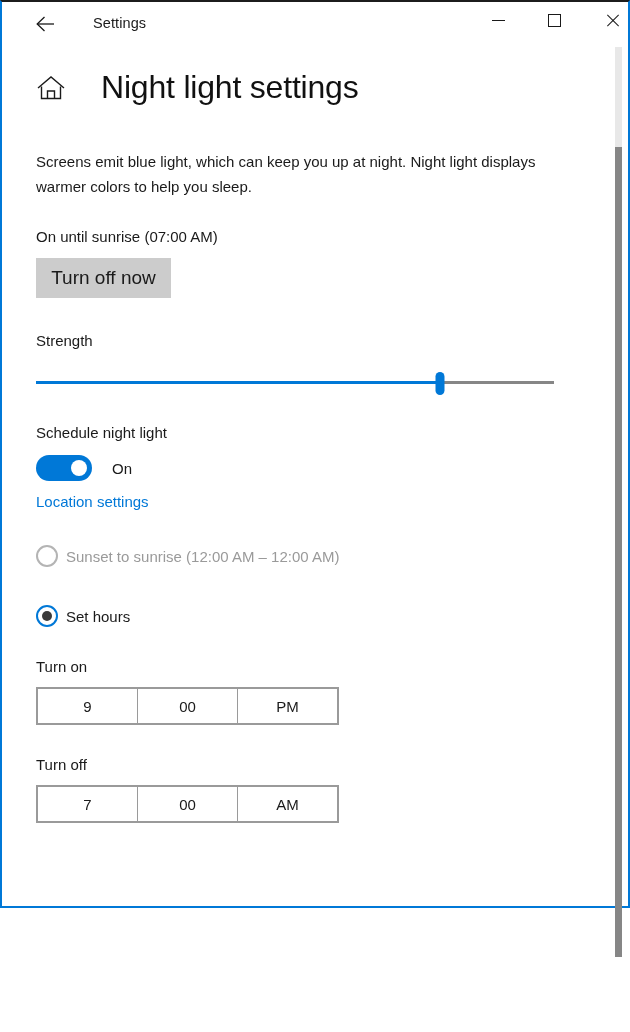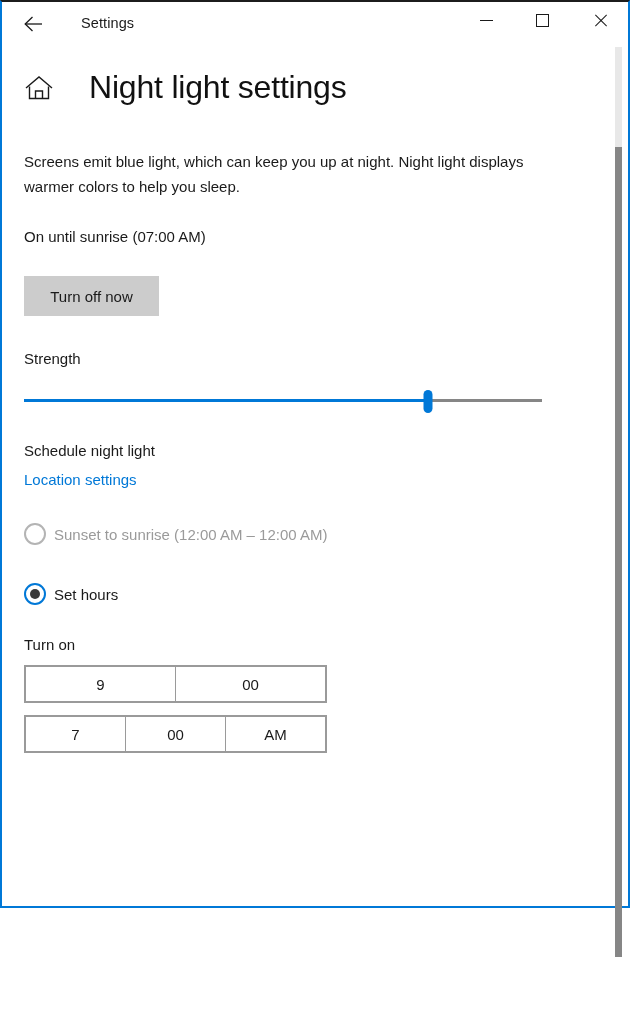--- a/index.html
+++ b/index.html
@@ -14,20 +14,21 @@
 
   #window {
     position: relative;
     width: 630px;
     height: 908px;
     background: #ffffff;
     border-left: 2px solid #0078d7;
     border-right: 2px solid #0078d7;
     border-bottom: 2px solid #0078d7;
     border-top: 2px solid #1c1c1c;
+    padding-left: 12px;
   }
 
   
   #titlebar {
     position: relative;
     height: 45px;
     width: 100%;
     background: #ffffff;
     flex: none;
   }
@@ -133,27 +134,27 @@
     max-width: 525px;
   }
 
   #status-text {
     margin-top: 29px;
     font-size: 15px;
     color: #1a1a1a;
   }
 
   #turn-off-now-button {
-    margin-top: 31px;
+    margin-top: 13px;
     width: 135px;
     height: 40px;
     background: #cccccc;
     border: none;
     font-family: "Liberation Sans", sans-serif;
-    font-size: 15px;
+    font-size: 19px;
     color: #1a1a1a;
     cursor: pointer;
     display: block;
   }
 
   
   #strength-label {
     margin-top: 34px;
     font-size: 15px;
     color: #1a1a1a;
@@ -391,39 +392,47 @@
     <div id="strength-slider">
       <div id="slider-track-inactive"></div>
       <div id="slider-track-active" style="width: 404.04px;"></div>
       <div id="slider-thumb" style="left: 404.04px;"></div>
     </div>
 
     
 
     <div id="schedule-toggle-label">Schedule night light</div>
 
+    <div id="toggle-row">
+      <button id="schedule-toggle">
+        <span class="knob"></span>
+      </button>
+      <span id="toggle-state-label">On</span>
+    </div>
 
     <a id="location-settings-link">Location settings</a>
 
     <div class="radio-row" id="radio-row-sunset">
       <span class="radio-circle disabled"></span>
       <span class="radio-label disabled">Sunset to sunrise (12:00 AM – 12:00 AM)</span>
     </div>
 
     <div class="radio-row" id="radio-row-sethours">
       <span class="radio-circle checked"></span>
       <span class="radio-label">Set hours</span>
     </div>
 
     <div class="time-field-label" id="turn-on-label">Turn on</div>
     <div class="time-picker">
       <button class="time-segment">9</button>
       <button class="time-segment">00</button>
-    </div>
-
+      <button class="time-segment">PM</button>
+    </div>
+
+    <div class="time-field-label" id="turn-off-label">Turn off</div>
     <div class="time-picker">
       <button class="time-segment">7</button>
       <button class="time-segment">00</button>
       <button class="time-segment">AM</button>
     </div>
 
   </div>
 
   <div id="scrollbar-track"></div>
   <div id="scrollbar-thumb"></div>

